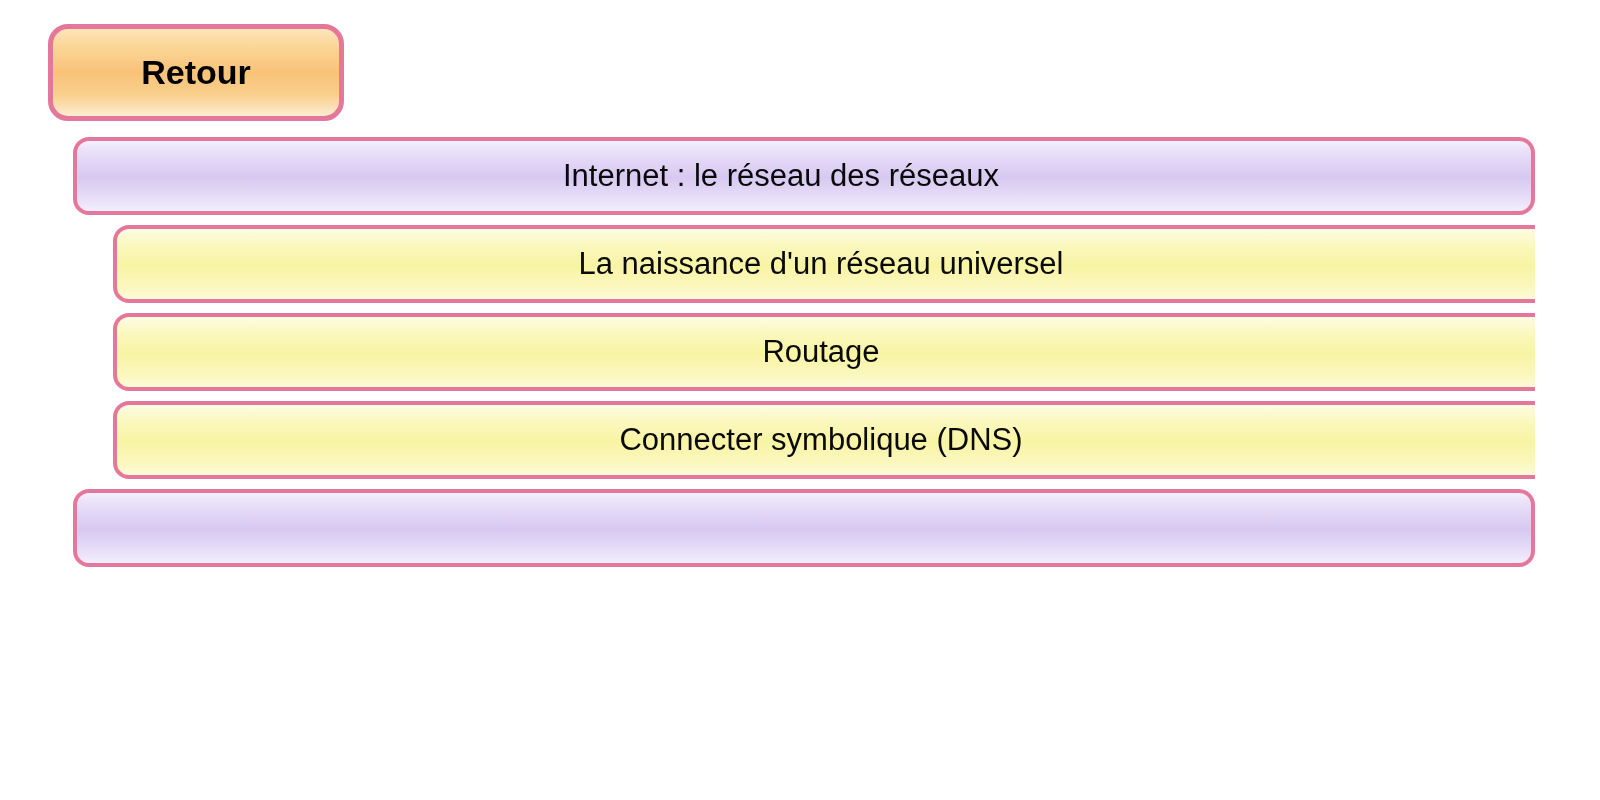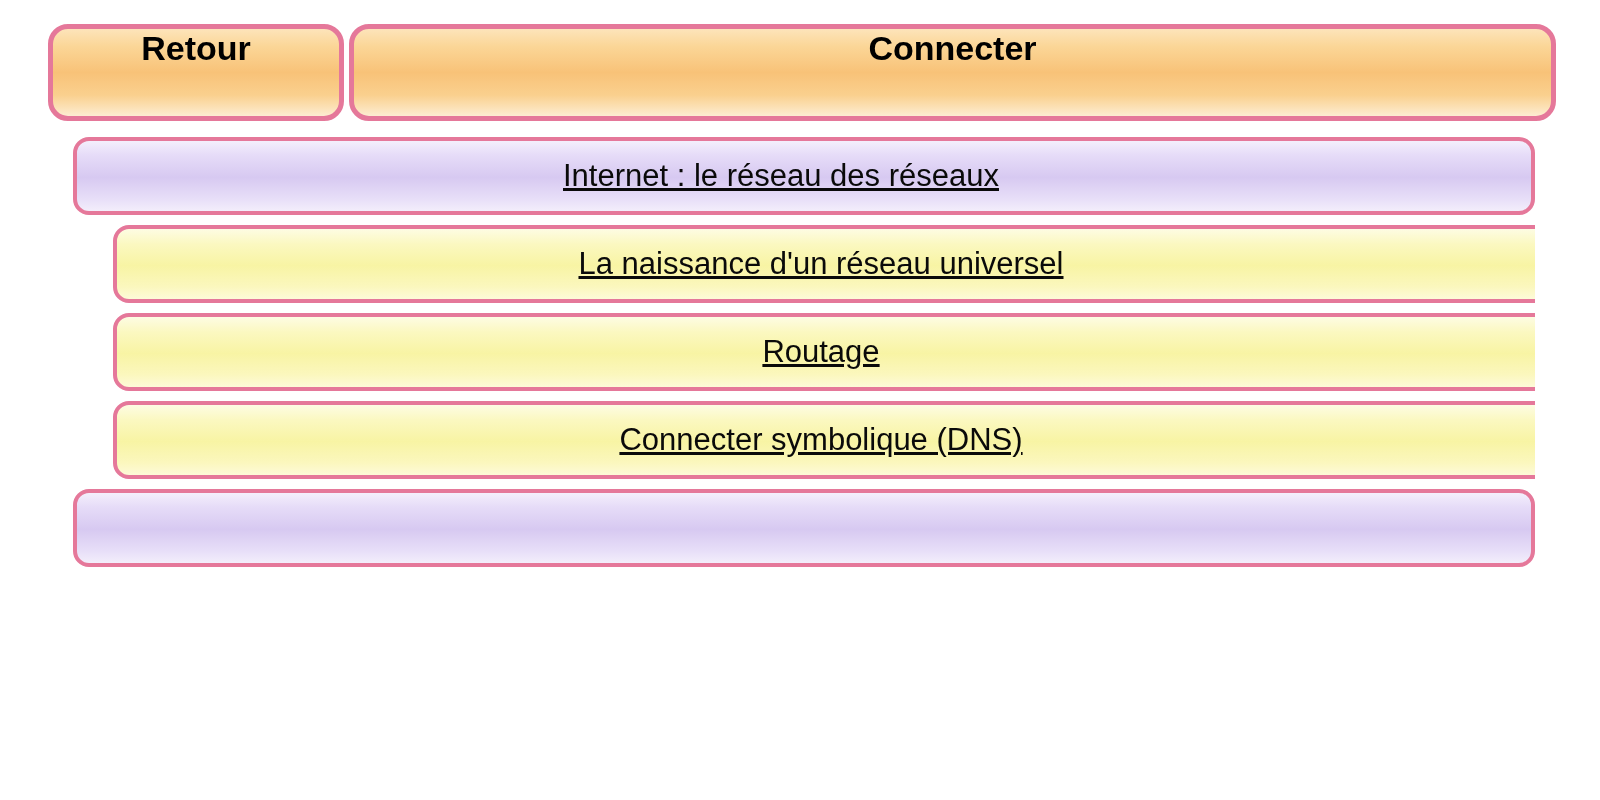--- a/index.html
+++ b/index.html
@@ -25,21 +25,21 @@
     display:flex;
     gap:5px;
   }
   .btn{
     height:100%;
     border:5px solid var(--border-pink);
     border-radius:20px;
     background:linear-gradient(180deg,
       #fde4ba 0%, #fbd697 20%, #f8c278 50%,
       #fad08e 76%, #fdedd2 100%);
-    display:flex; align-items:flex-start; justify-content:center;
+    display:flex; align-items:center; justify-content:center;
     font-size:34px; font-weight:bold; color:#000;
     cursor:pointer;
   }
   .btn-back{ width:296px; flex:0 0 auto; }
   .btn-connect{ flex:1 1 auto; }
 
   
   .list{
     position:absolute;
     top:137px; left:73px;
@@ -48,21 +48,20 @@
   }
   .row{
     width:100%; height:78px;
     margin-bottom:10px;
     border:4px solid var(--border-pink);
     border-radius:16px;
     display:flex; align-items:center; justify-content:center;
     padding-right:46px;
     font-size:31px; color:#0a0a0a;
     cursor:pointer;
-    text-decoration:underline;
   }
   .row.purple{
     background:linear-gradient(180deg,
       #f4effc 0%, #e6dcf8 20%, #d7c9f1 52%,
       #e7def8 82%, #f3eefb 100%);
   }
   .row.yellow{
     background:linear-gradient(180deg,
       #fdfce3 0%, #fbf8c0 22%, #f8f4a4 52%,
       #fbf7bd 82%, #fdfad8 100%);
@@ -71,23 +70,20 @@
   .row-label{ pointer-events:none; }
 </style>
 </head>
 <body>
 
 <div class="screen">
 
   <header class="toolbar">
     <div class="btn btn-back">
       <span>Retour</span>
-    </div>
-    <div class="btn btn-connect">
-      <span>Connecter</span>
     </div>
   </header>
 
   <main class="list">
   <div class="row purple">
     <span class="row-label">Internet : le réseau des réseaux</span>
   </div>
 
   <div class="row yellow">
     <span class="row-label">La naissance d'un réseau universel</span>

